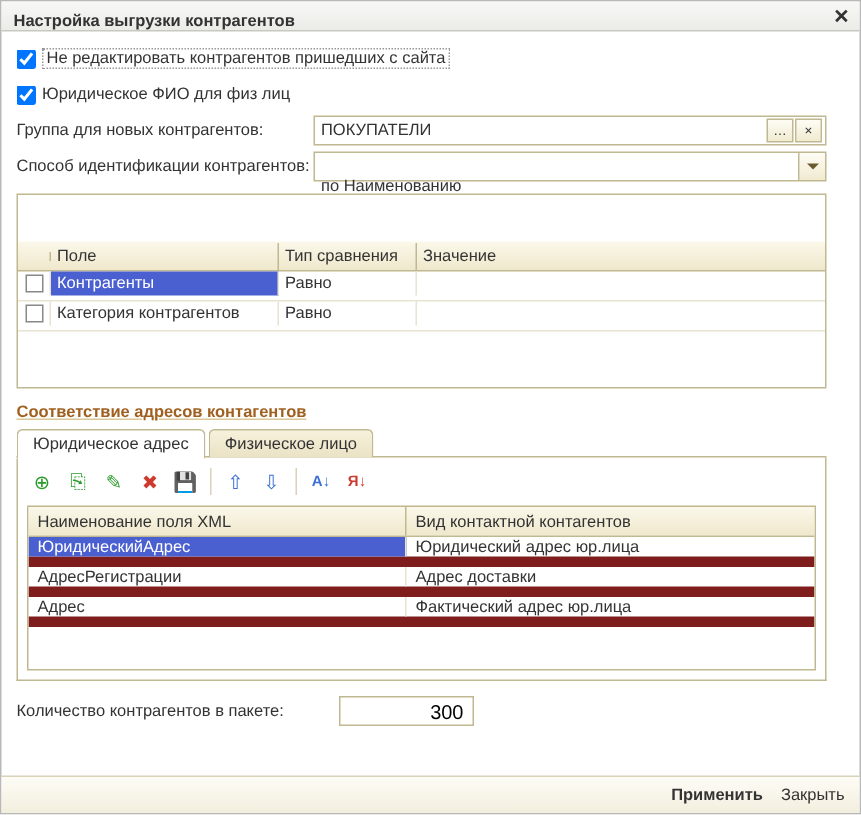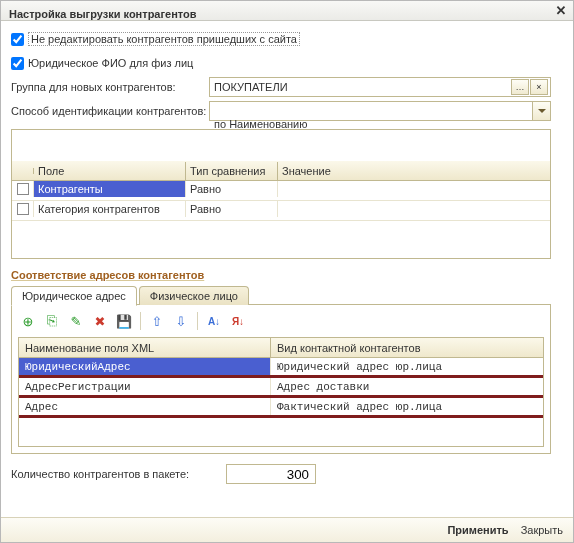--- a/index.html
+++ b/index.html
@@ -231,22 +231,21 @@
   .thead2 {
     display: flex;
     background: linear-gradient(#fbf8ea,#efe8cc);
     border-bottom: 1px solid #c0b890;
     height: 20px;
   }
   .th2 { padding: 3px 6px; border-right: 1px solid #c0b890; display:flex; align-items:center; }
   .tbody2 .tr2 {
     display: flex;
     height: 20px;
-    border-bottom: 3px solid #7f1d1d;
-    font-family: Liberation Mono, monospace;
+    border-bottom: 7px solid #7f1d1d;
   }
   .td2 { padding: 2px 6px; border-right: 1px solid #e8e4d0; display:flex; align-items:center; }
   .c2a { width: 252px; }
   .c2b { flex: 1; border-right:none; }
   .row-sel2 { background: #4a5fd0; color: #fff; }
 
   .packet-row {
     display: flex;
     align-items: center;
     margin-top: 10px;

